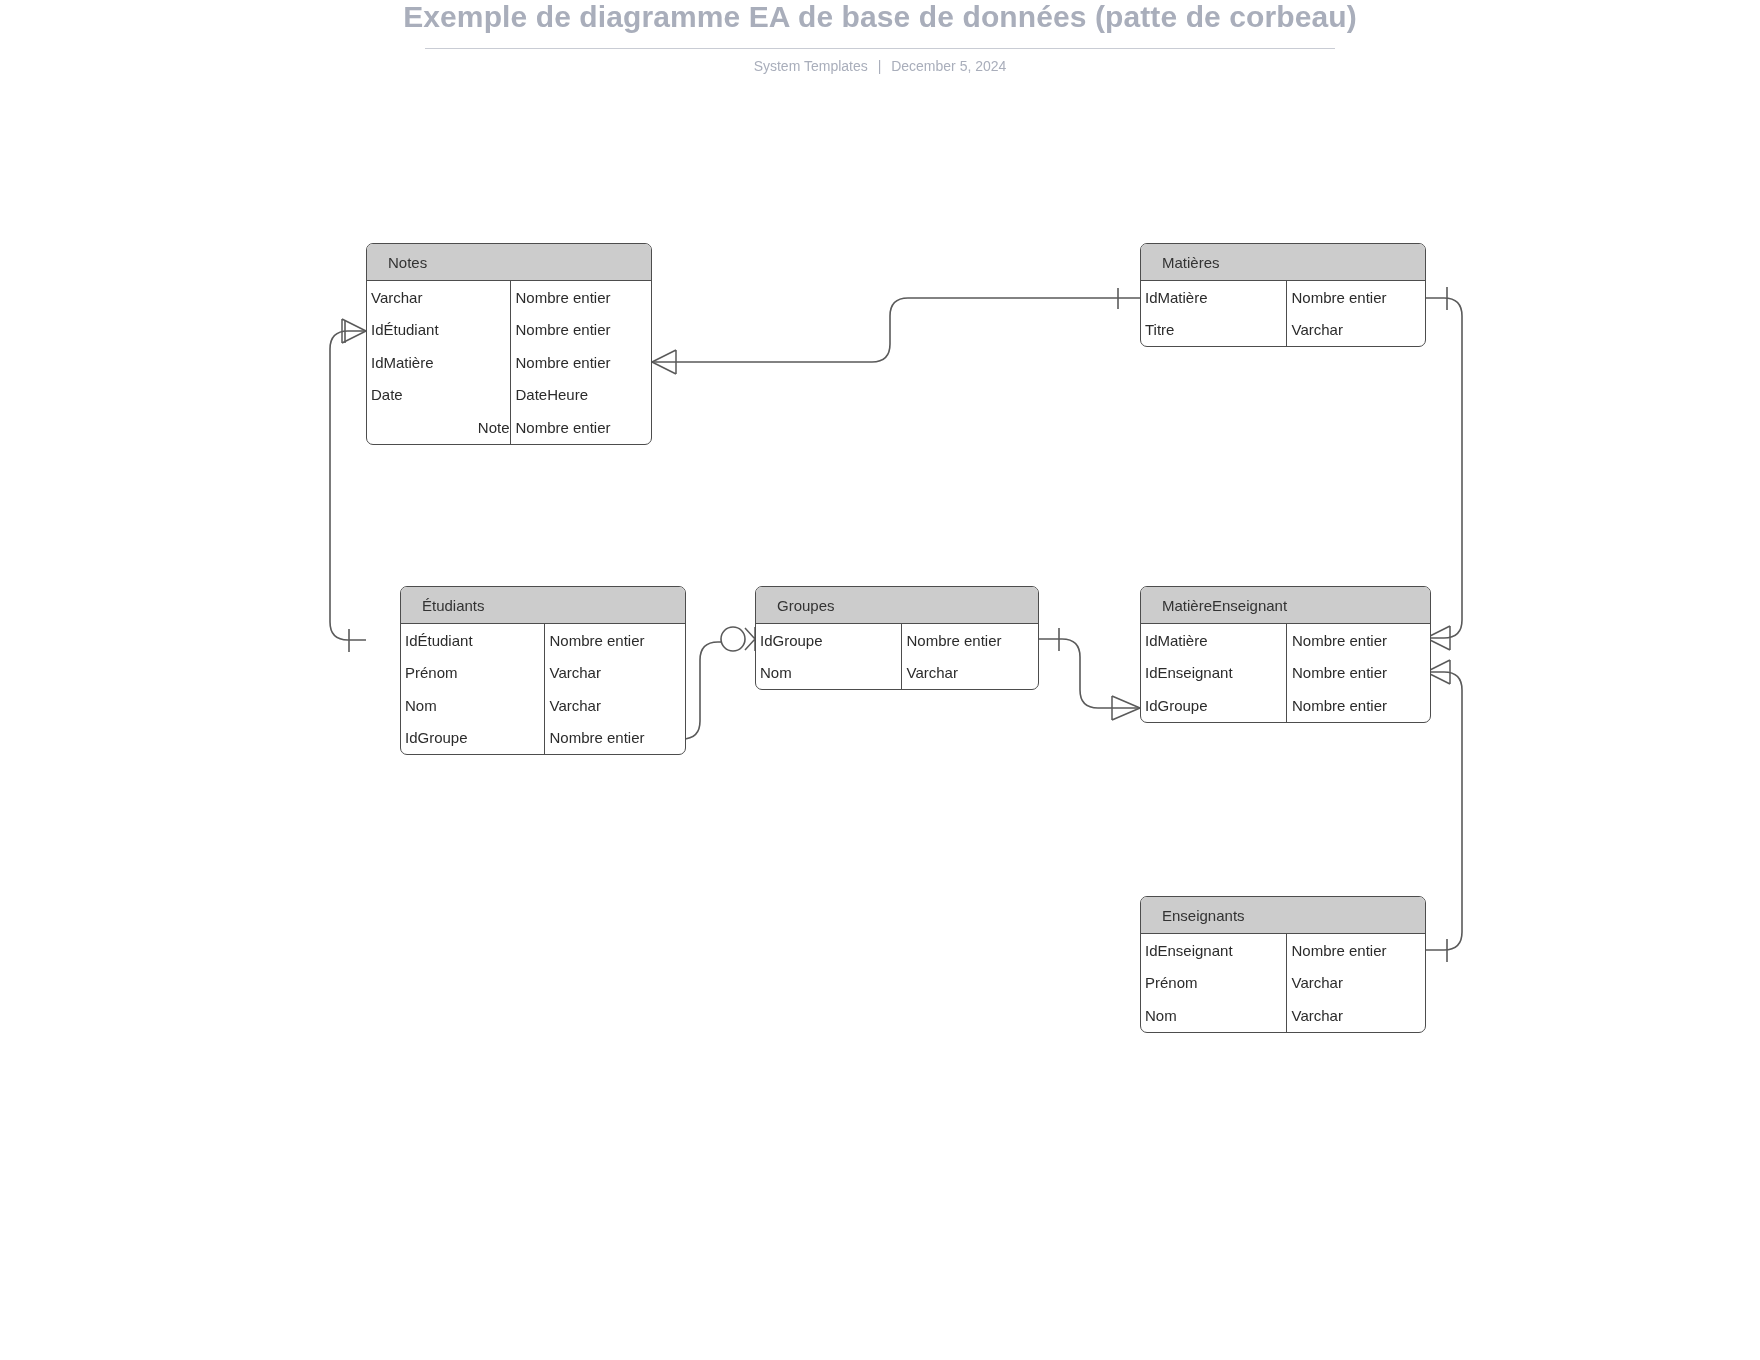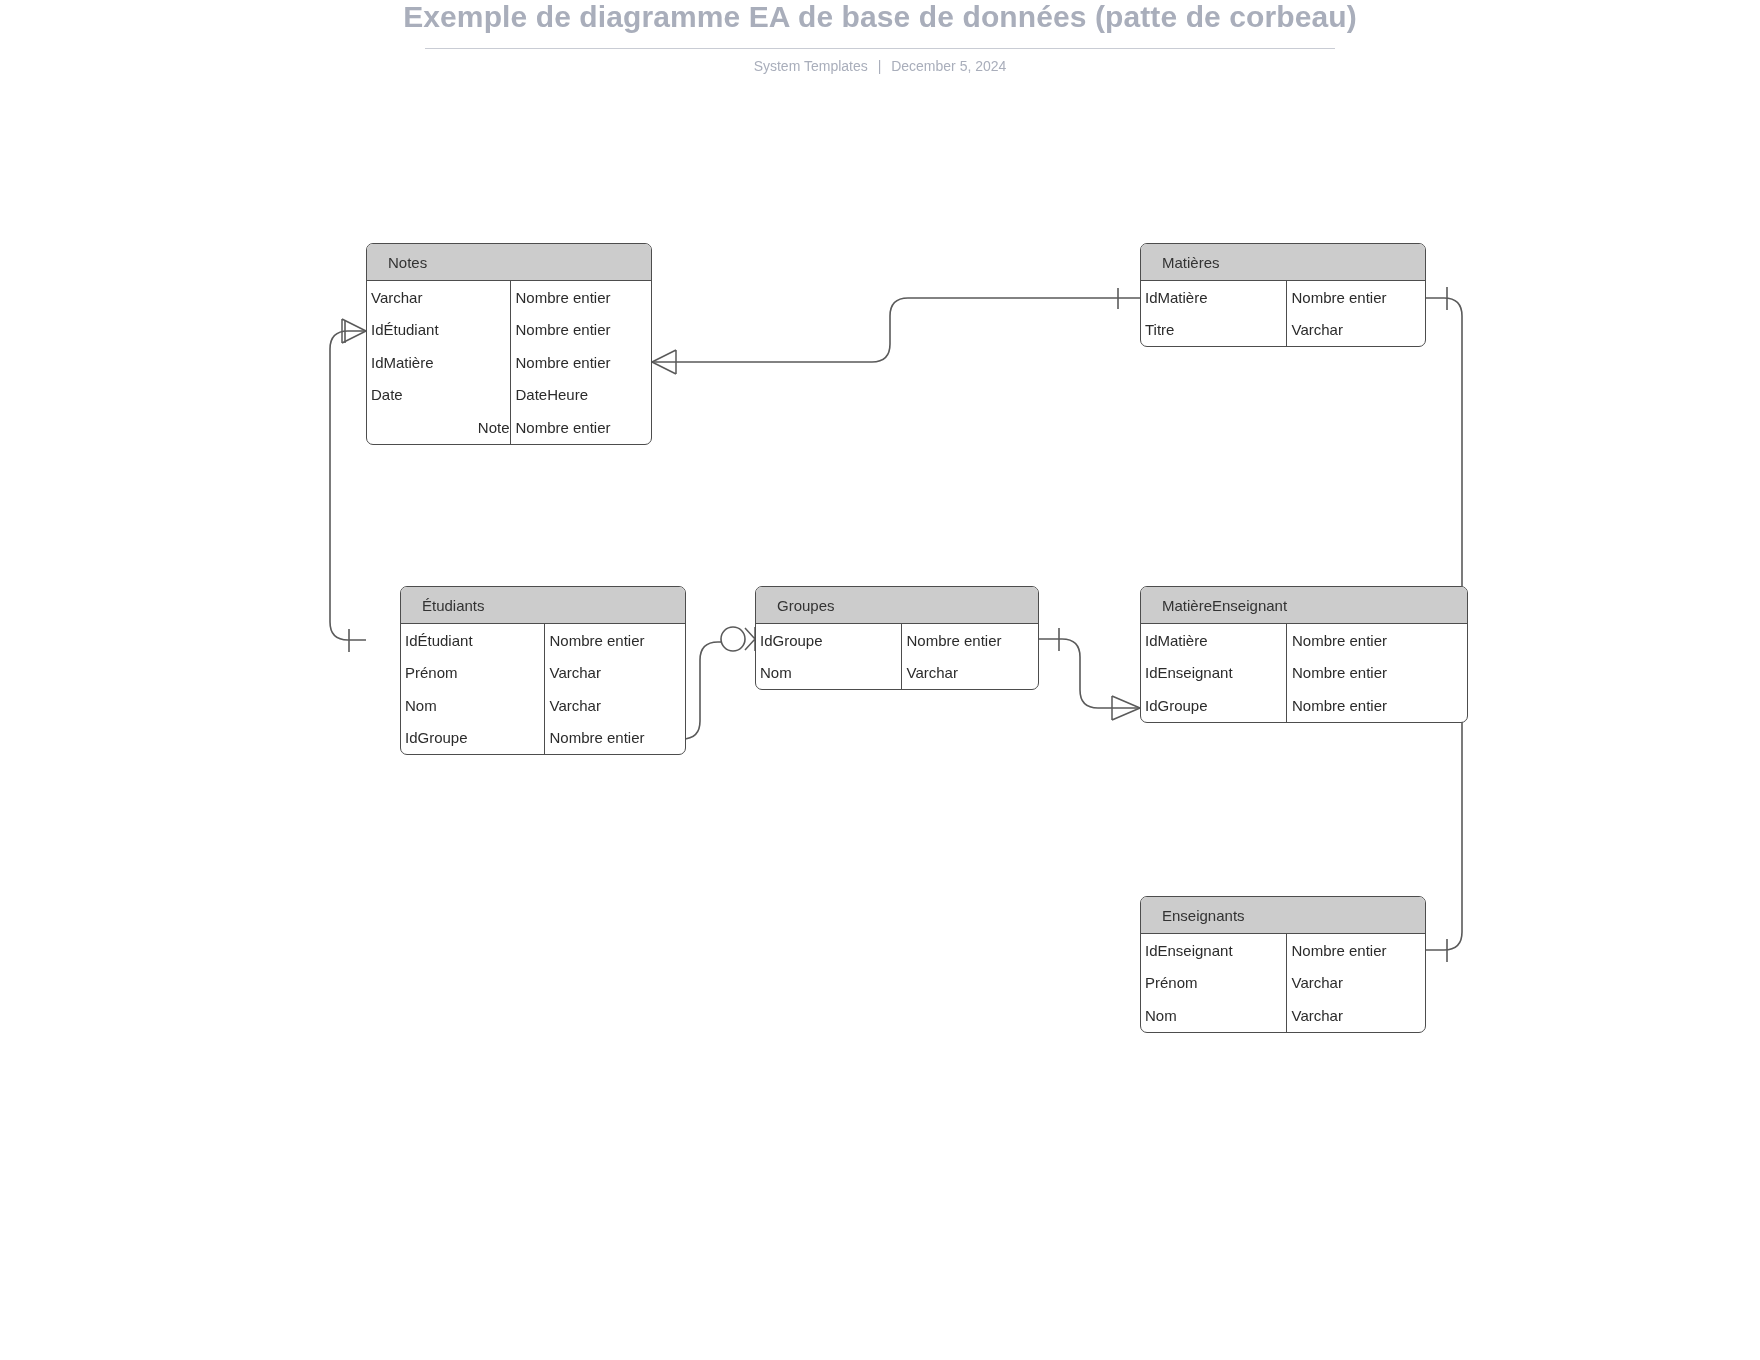--- a/index.html
+++ b/index.html
@@ -263,21 +263,21 @@
         <div class="attr-name" style="width:145px;">IdGroupe</div>
         <div class="attr-type" style="width:138px;">Nombre entier</div>
       </div>
       <div class="attr-row">
         <div class="attr-name" style="width:145px;">Nom</div>
         <div class="attr-type" style="width:138px;">Varchar</div>
       </div>
     </div>
   </div>
 
-  <div class="entity" style="left:1140px; top:586px; width:328px;">
+  <div class="entity" style="left:1140px; top:586px; width:291px;">
     <div class="entity-header">MatièreEnseignant</div>
     <div class="entity-body">
       <div class="col-divider" style="left:145px;"></div>
       <div class="attr-row">
         <div class="attr-name" style="width:145px;">IdMatière</div>
         <div class="attr-type" style="width:140px;">Nombre entier</div>
       </div>
       <div class="attr-row">
         <div class="attr-name" style="width:145px;">IdEnseignant</div>
         <div class="attr-type" style="width:140px;">Nombre entier</div>

